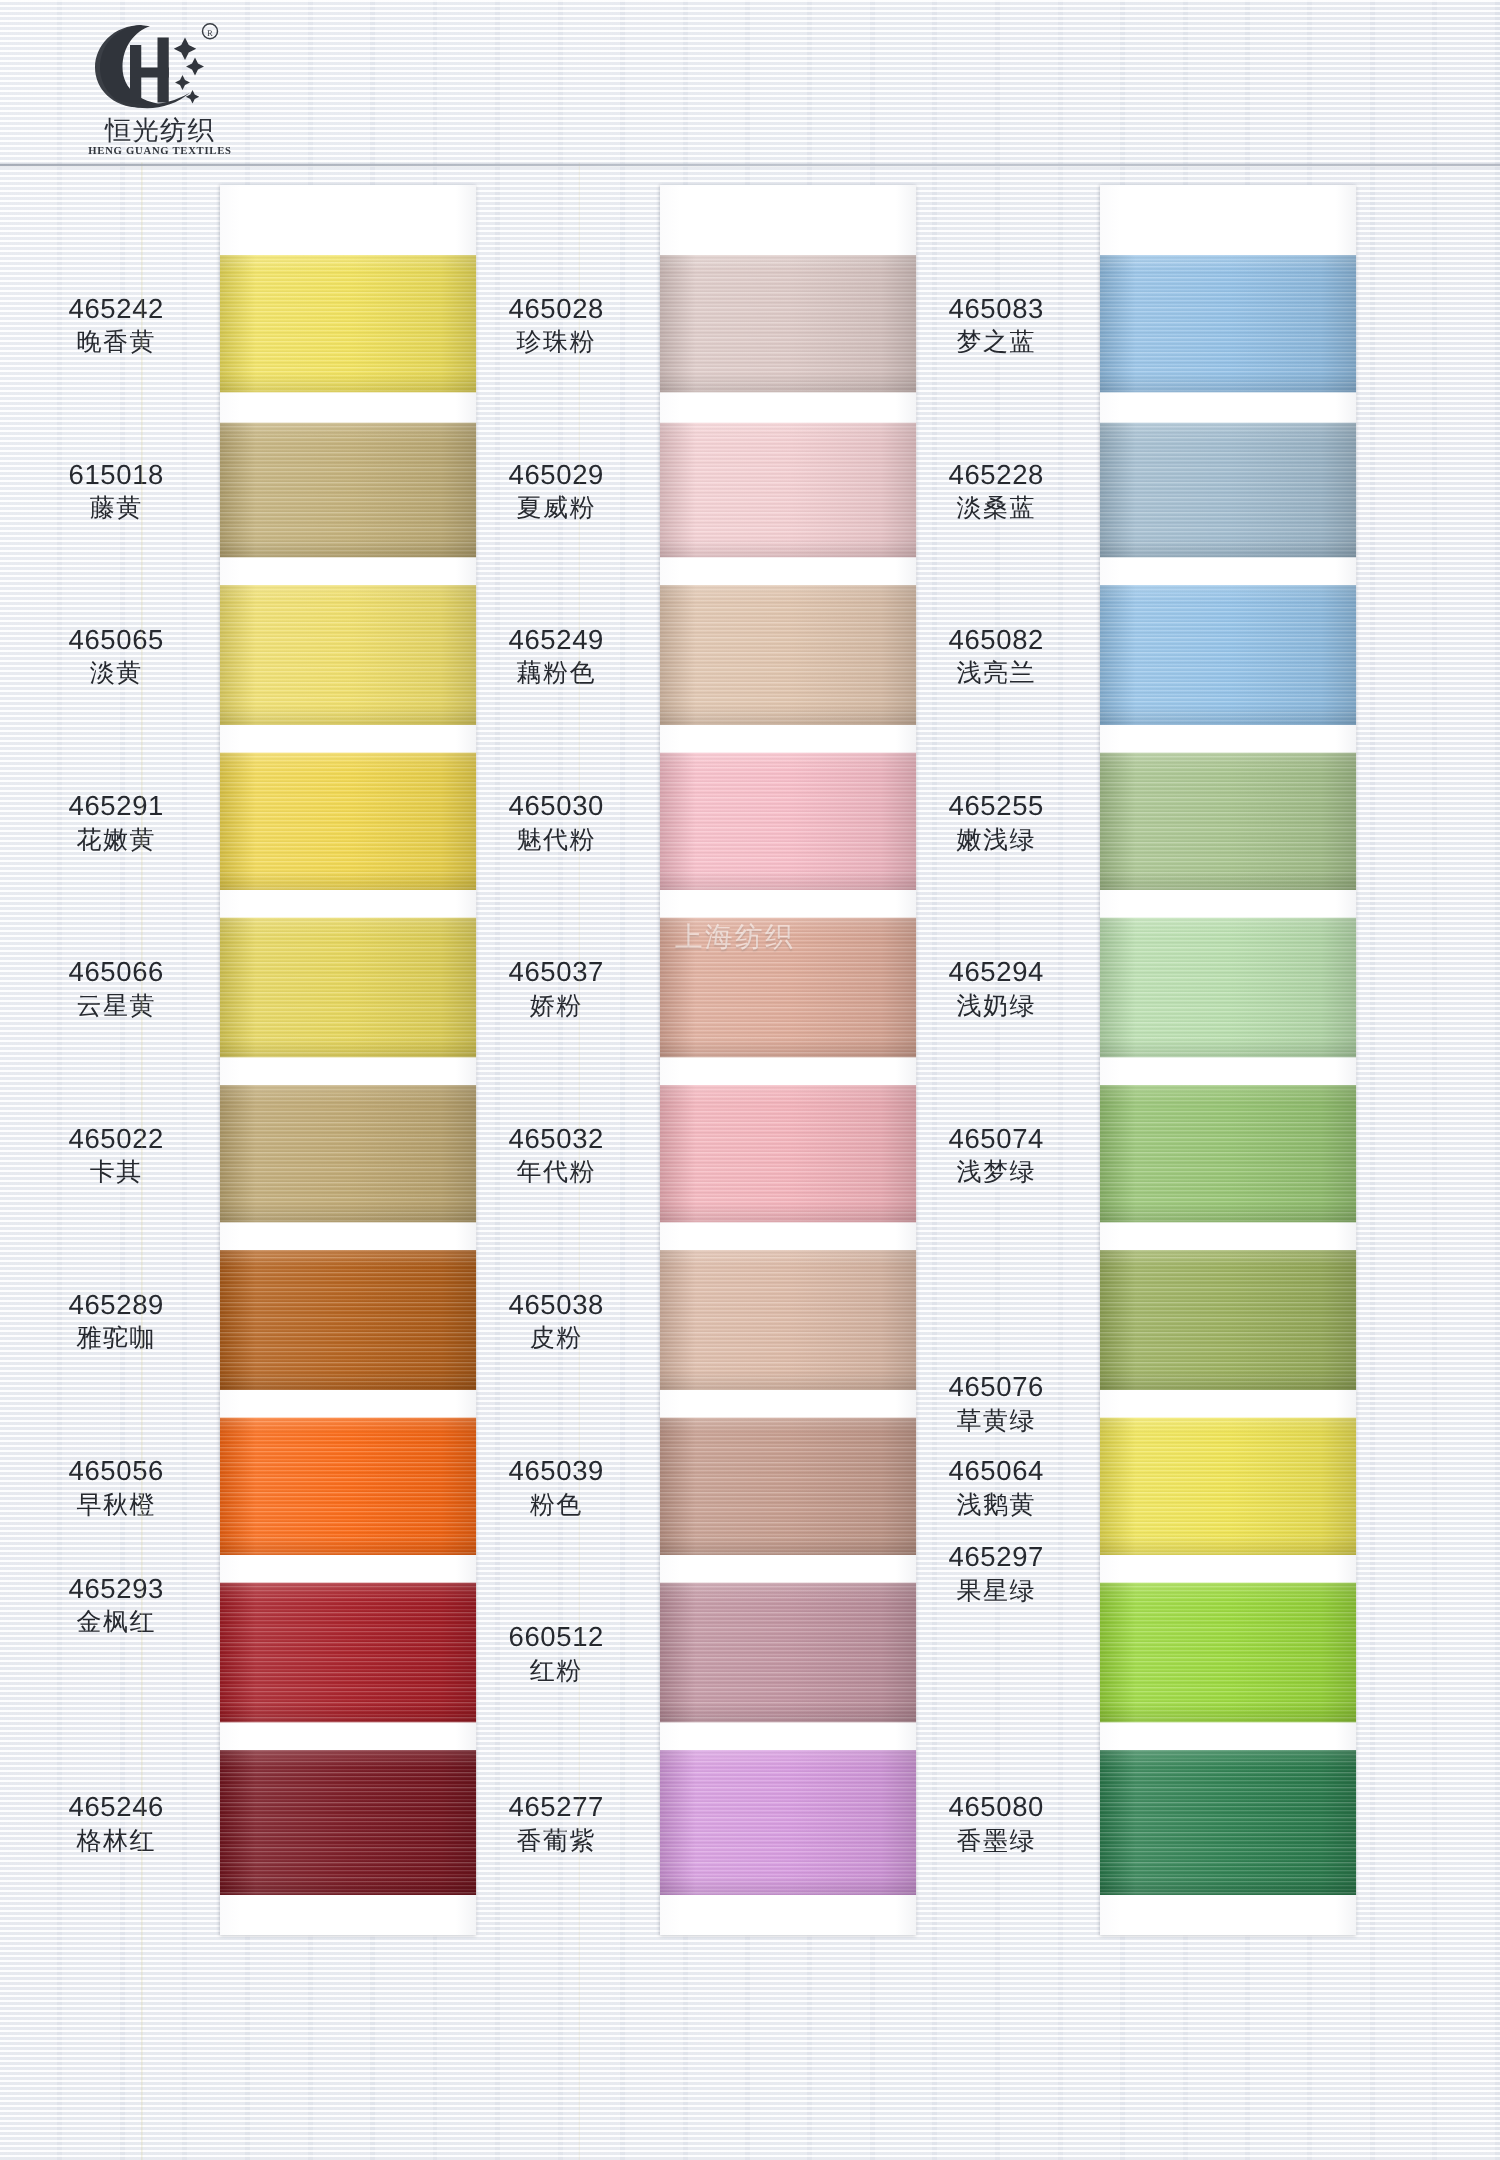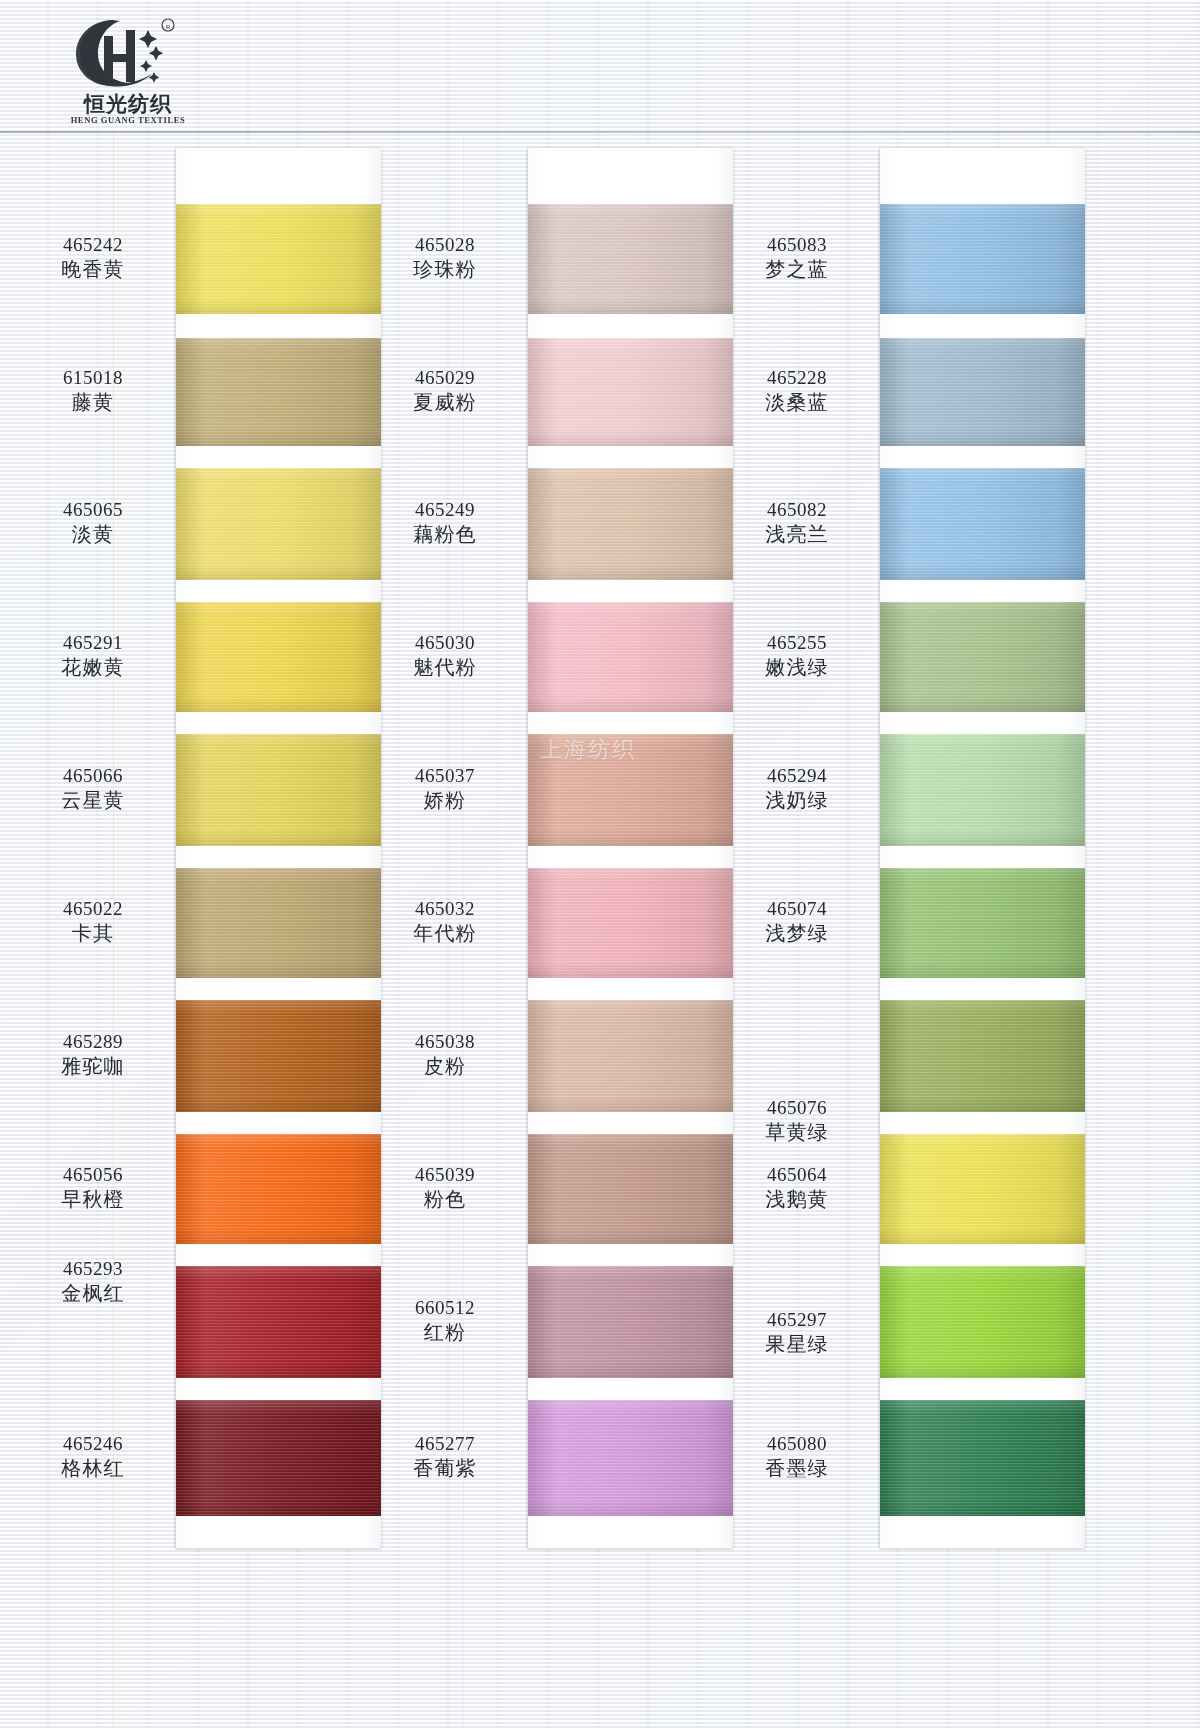--- a/index.html
+++ b/index.html
@@ -61,21 +61,21 @@
     position: relative;
     width: 110px; height: 72px;
   }
   #logo-cn {
     position: absolute;
     left: 4px; top: 74px;
     width: 112px;
     text-align: center;
     font-family: "DejaVu Sans", "Liberation Sans", sans-serif;
     font-size: 21px;
-    font-weight: 700;
+    font-weight: 400;
     letter-spacing: 1px;
     color: #2b2f36;
     white-space: nowrap;
   }
   #logo-en {
     position: absolute;
     left: 0px; top: 99px;
     width: 120px;
     text-align: center;
     font-family: "Liberation Serif", "DejaVu Serif", serif;
@@ -164,22 +164,22 @@
   
   .label {
     position: absolute;
     width: 150px;
     text-align: center;
     color: #26292f;
     line-height: 1.28;
     white-space: nowrap;
   }
   .label .code {
-    font-family: Liberation Serif, serif;
-    font-size: 19px;
+    font-family: Liberation Sans, sans-serif;
+    font-size: 22px;
     letter-spacing: .5px;
     display: block;
   }
   .label .cname {
     font-family: "DejaVu Sans", "Liberation Sans", sans-serif;
     font-size: 20px;
     letter-spacing: 1.2px;
     display: block;
   }
   
@@ -523,21 +523,21 @@
           <span class="cname">浅梦绿</span>
         </div>
         <div class="label" style="top: 916px; margin-top: 32px;">
           <span class="code">465076</span>
           <span class="cname">草黄绿</span>
         </div>
         <div class="label" style="top: 1015px;">
           <span class="code">465064</span>
           <span class="cname">浅鹅黄</span>
         </div>
-        <div class="label" style="top: 1160px;">
+        <div class="label" style="top: 1084px;">
           <span class="code">465297</span>
           <span class="cname">果星绿</span>
         </div>
         <div class="label" style="top: 1284px;">
           <span class="code">465080</span>
           <span class="cname">香墨绿</span>
         </div>
       </div>
     </div>
 

